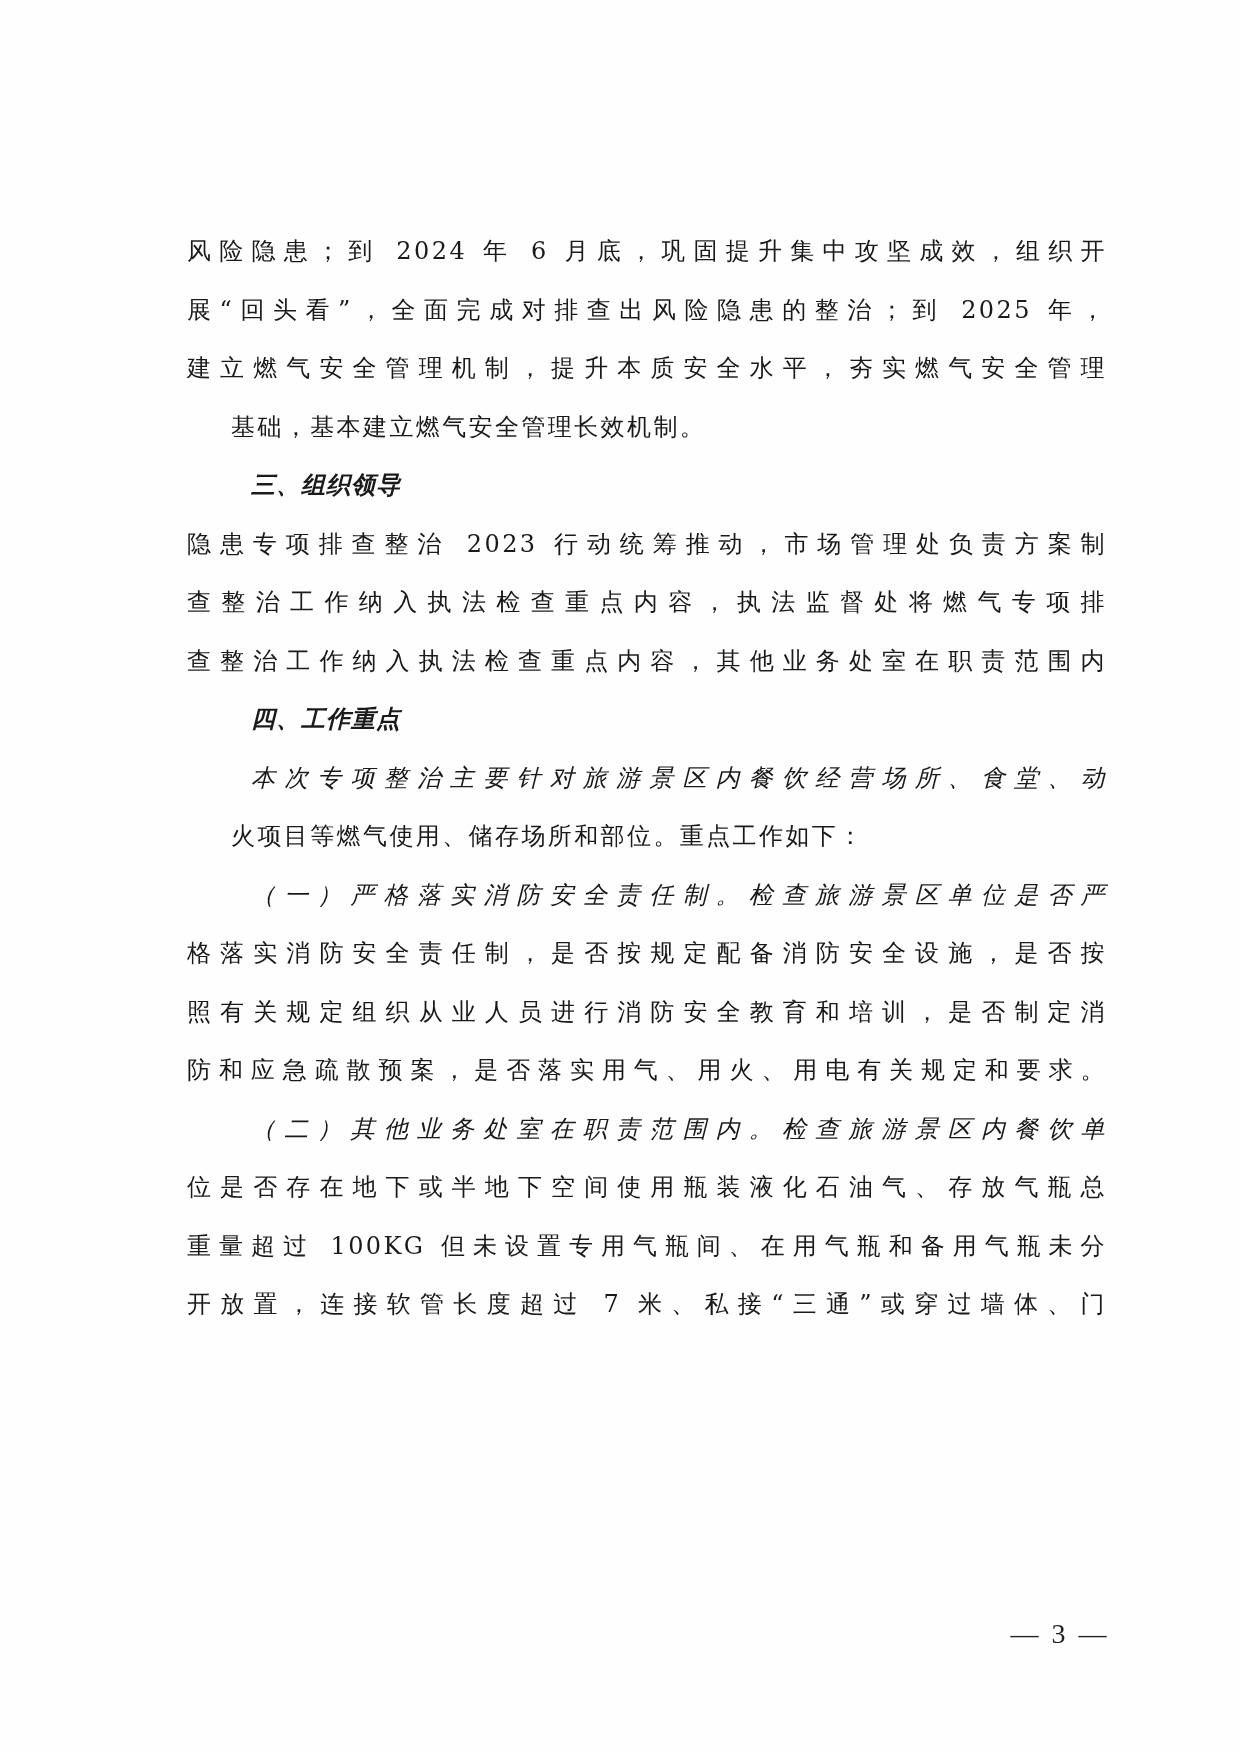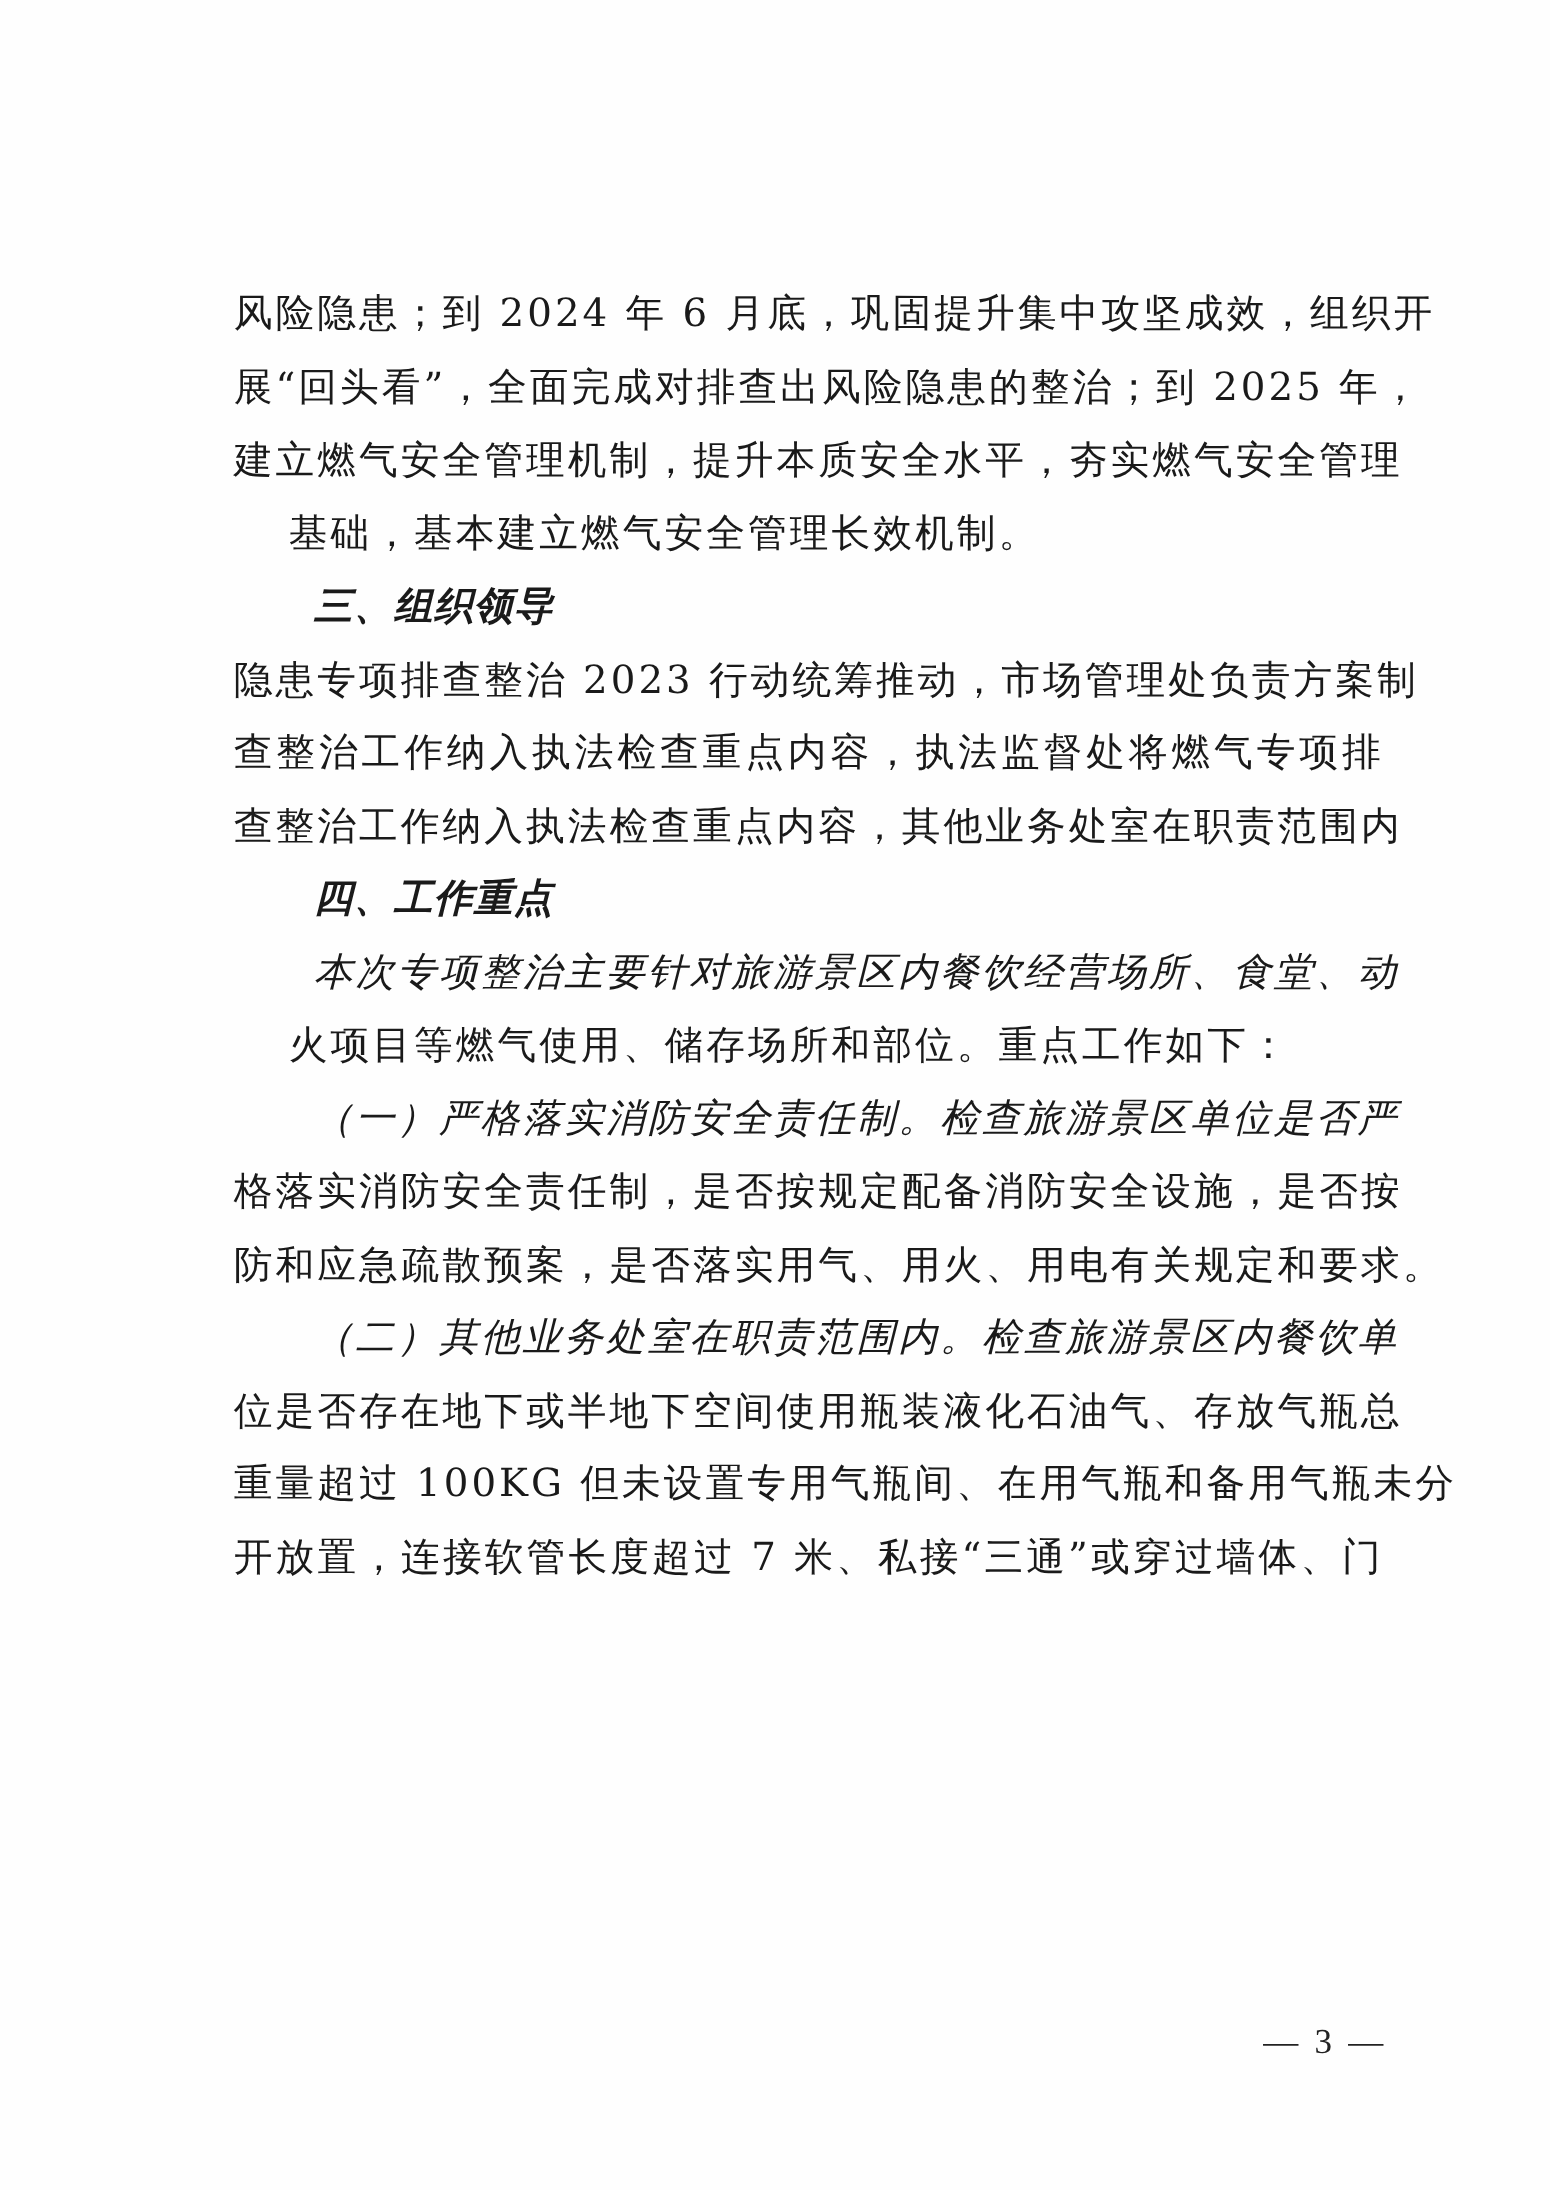--- a/index.html
+++ b/index.html
@@ -24,21 +24,21 @@
     }
     .content {
       position: absolute;
       left: 187px;
       top: 222px;
       width: 920px;
     }
     .line {
       height: 58.5px;
       line-height: 58.5px;
-      font-size: 31px;
+      font-size: 24px;
       white-space: nowrap;
       letter-spacing: 2.4px;
       text-align: justify;
       text-align-last: justify;
     }
     .line.last {
       text-align-last: left;
       margin-left: 44px;
     }
     .indent {
@@ -87,20 +87,21 @@
     <div class="line indent heading">四、工作重点</div>
 
     <div>
       <div class="line indent">本次专项整治主要针对旅游景区内餐饮经营场所、食堂、动</div>
       <div class="line last">火项目等燃气使用、储存场所和部位。重点工作如下：</div>
     </div>
 
     <div>
       <div class="line indent">（一）严格落实消防安全责任制。检查旅游景区单位是否严</div>
       <div class="line">格落实消防安全责任制，是否按规定配备消防安全设施，是否按</div>
+      <div class="line">照有关规定组织从业人员进行消防安全教育和培训，是否制定消</div>
       <div class="line">防和应急疏散预案，是否落实用气、用火、用电有关规定和要求。</div>
     </div>
 
     <div>
       <div class="line indent">（二）其他业务处室在职责范围内。检查旅游景区内餐饮单</div>
       <div class="line">位是否存在地下或半地下空间使用瓶装液化石油气、存放气瓶总</div>
       <div class="line">重量超过 100KG 但未设置专用气瓶间、在用气瓶和备用气瓶未分</div>
       <div class="line">开放置，连接软管长度超过 7 米、私接“三通”或穿过墙体、门</div>
     </div>
 

